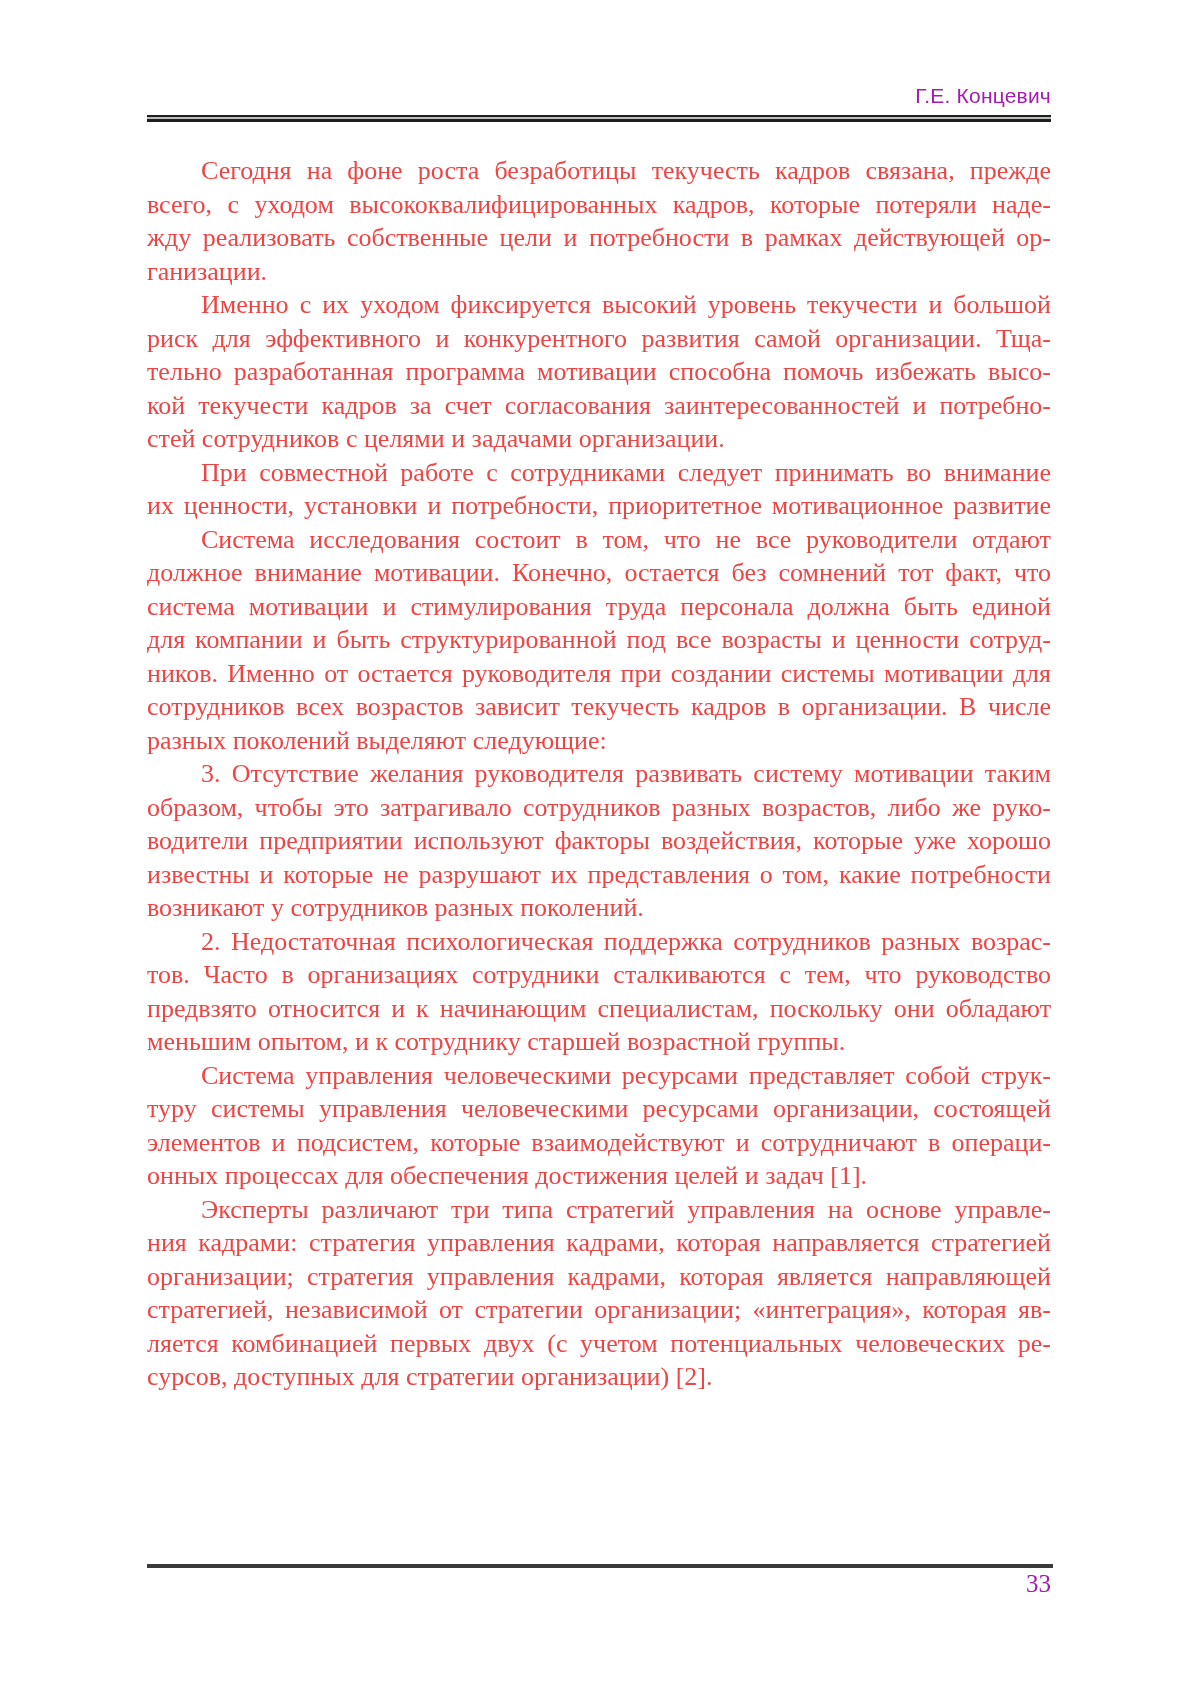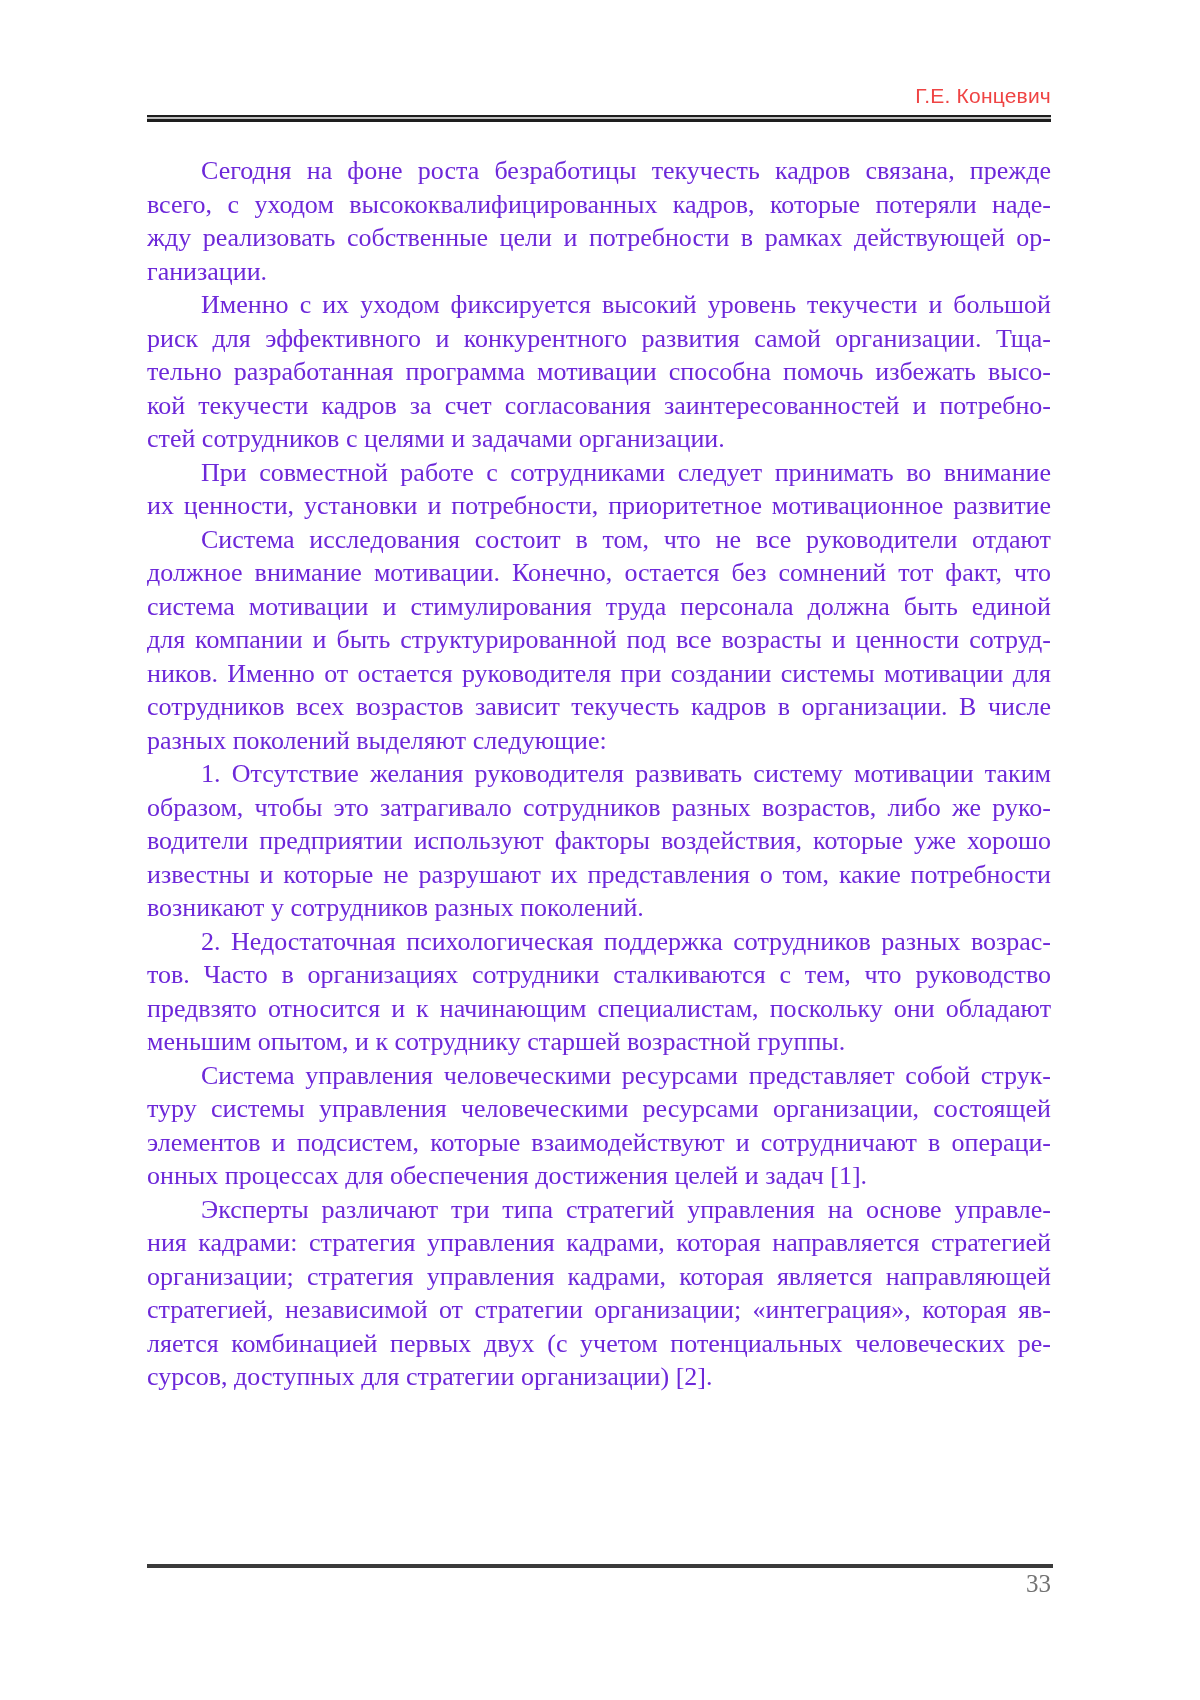--- a/index.html
+++ b/index.html
@@ -21,40 +21,40 @@
     position: absolute;
     left: 147px;
     top: 84px;
     width: 904px;
   }
   .author {
     text-align: right;
     font-family: "Liberation Sans", sans-serif;
     font-size: 21px;
     line-height: 24px;
-    color: #ef4444;
+    color: #a21caf;
     letter-spacing: 0.2px;
   }
   .header-rule {
     margin-top: 7px;
     height: 2px;
     border-top: 2px solid #1e1e1e;
     border-bottom: 3px solid #1e1e1e;
     background: #bdbdbd;
   }
   
   .body-text {
     position: absolute;
     left: 147px;
     top: 154px;
     width: 904px;
     font-family: "Liberation Serif", serif;
     font-size: 26px;
     line-height: 33.5px;
-    color: #6d28d9;
+    color: #ef4444;
   }
   .para { margin: 0; padding: 0; }
   .jline {
     height: 33.5px;
     overflow: hidden;
     text-align: justify;
     text-align-last: justify;
     white-space: normal;
   }
   .jline.final {
@@ -75,21 +75,21 @@
   }
   .page-number {
     position: absolute;
     left: 147px;
     top: 1569px;
     width: 904px;
     text-align: right;
     font-family: "Liberation Serif", serif;
     font-size: 25px;
     line-height: 30px;
-    color: #737373;
+    color: #a21caf;
   }
 </style>
 </head>
 <body>
 
 <div class="page">
 
   <div class="header">
     <div class="author">Г.Е. Концевич</div>
     <div class="header-rule"></div>
@@ -116,21 +116,21 @@
       <div class="para">
         <div class="jline first">Система исследования состоит в том, что не все руководители отдают</div>
         <div class="jline">должное внимание мотивации. Конечно, остается без сомнений тот факт, что</div>
         <div class="jline">система мотивации и стимулирования труда персонала должна быть единой</div>
         <div class="jline">для компании и быть структурированной под все возрасты и ценности сотруд-</div>
         <div class="jline">ников. Именно от остается руководителя при создании системы мотивации для</div>
         <div class="jline">сотрудников всех возрастов зависит текучесть кадров в организации. В числе</div>
         <div class="jline final">разных поколений выделяют следующие:</div>
       </div>
       <div class="para">
-        <div class="jline first">1. Отсутствие желания руководителя развивать систему мотивации таким</div>
+        <div class="jline first">3. Отсутствие желания руководителя развивать систему мотивации таким</div>
         <div class="jline">образом, чтобы это затрагивало сотрудников разных возрастов, либо же руко-</div>
         <div class="jline">водители предприятии используют факторы воздействия, которые уже хорошо</div>
         <div class="jline">известны и которые не разрушают их представления о том, какие потребности</div>
         <div class="jline final">возникают у сотрудников разных поколений.</div>
       </div>
       <div class="para">
         <div class="jline first">2. Недостаточная психологическая поддержка сотрудников разных возрас-</div>
         <div class="jline">тов. Часто в организациях сотрудники сталкиваются с тем, что руководство</div>
         <div class="jline">предвзято относится и к начинающим специалистам, поскольку они обладают</div>
         <div class="jline final">меньшим опытом, и к сотруднику старшей возрастной группы.</div>

